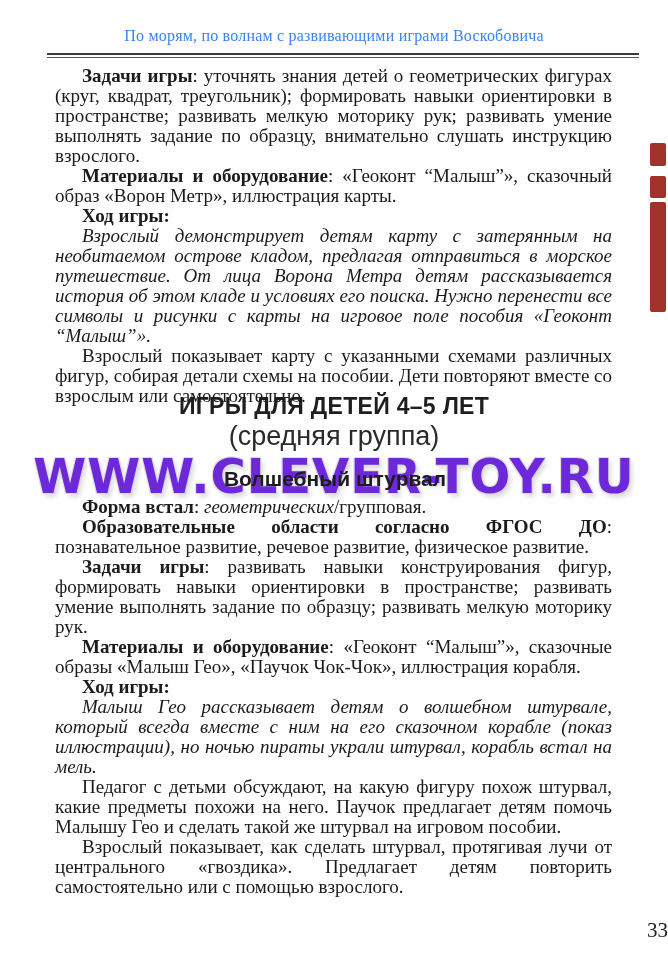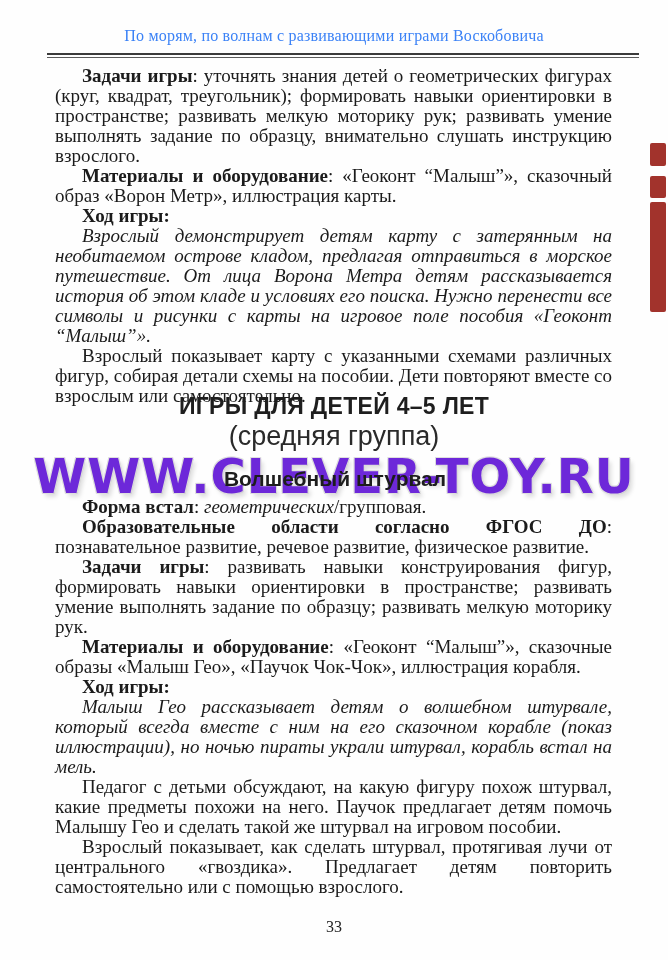--- a/index.html
+++ b/index.html
@@ -41,22 +41,22 @@
     text-shadow:-1px -1px 0 #dedede, 1px -1px 0 #dedede, -1px 1px 0 #dedede,
                  1px 1px 0 #d2d2d2, 3px 4px 4px rgba(0,0,0,0.13);
     z-index:1; pointer-events:none;
   }
   .game-title {
     position:absolute; top:466px; left:0; width:100%; margin:1px; text-align:center;
     font-family:"Liberation Sans","DejaVu Sans",sans-serif; font-weight:700;
     font-size:21px; color:#1d1d1d; z-index:2;
   }
   .page-number {
-    position:absolute; top:918px; left:0; width:100%; text-align:center;
-    font-size:16px; color:#222222;
+    position:absolute; top:918px; left:0; width:100%; text-align:right;
+    font-size:21px; color:#222222;
   }
   .margin-marker {
     position:absolute; right:2px; width:16px; border-radius:2px; z-index:3;
   }
 </style>
 </head>
 <body>
 
 <div class="page">
 

